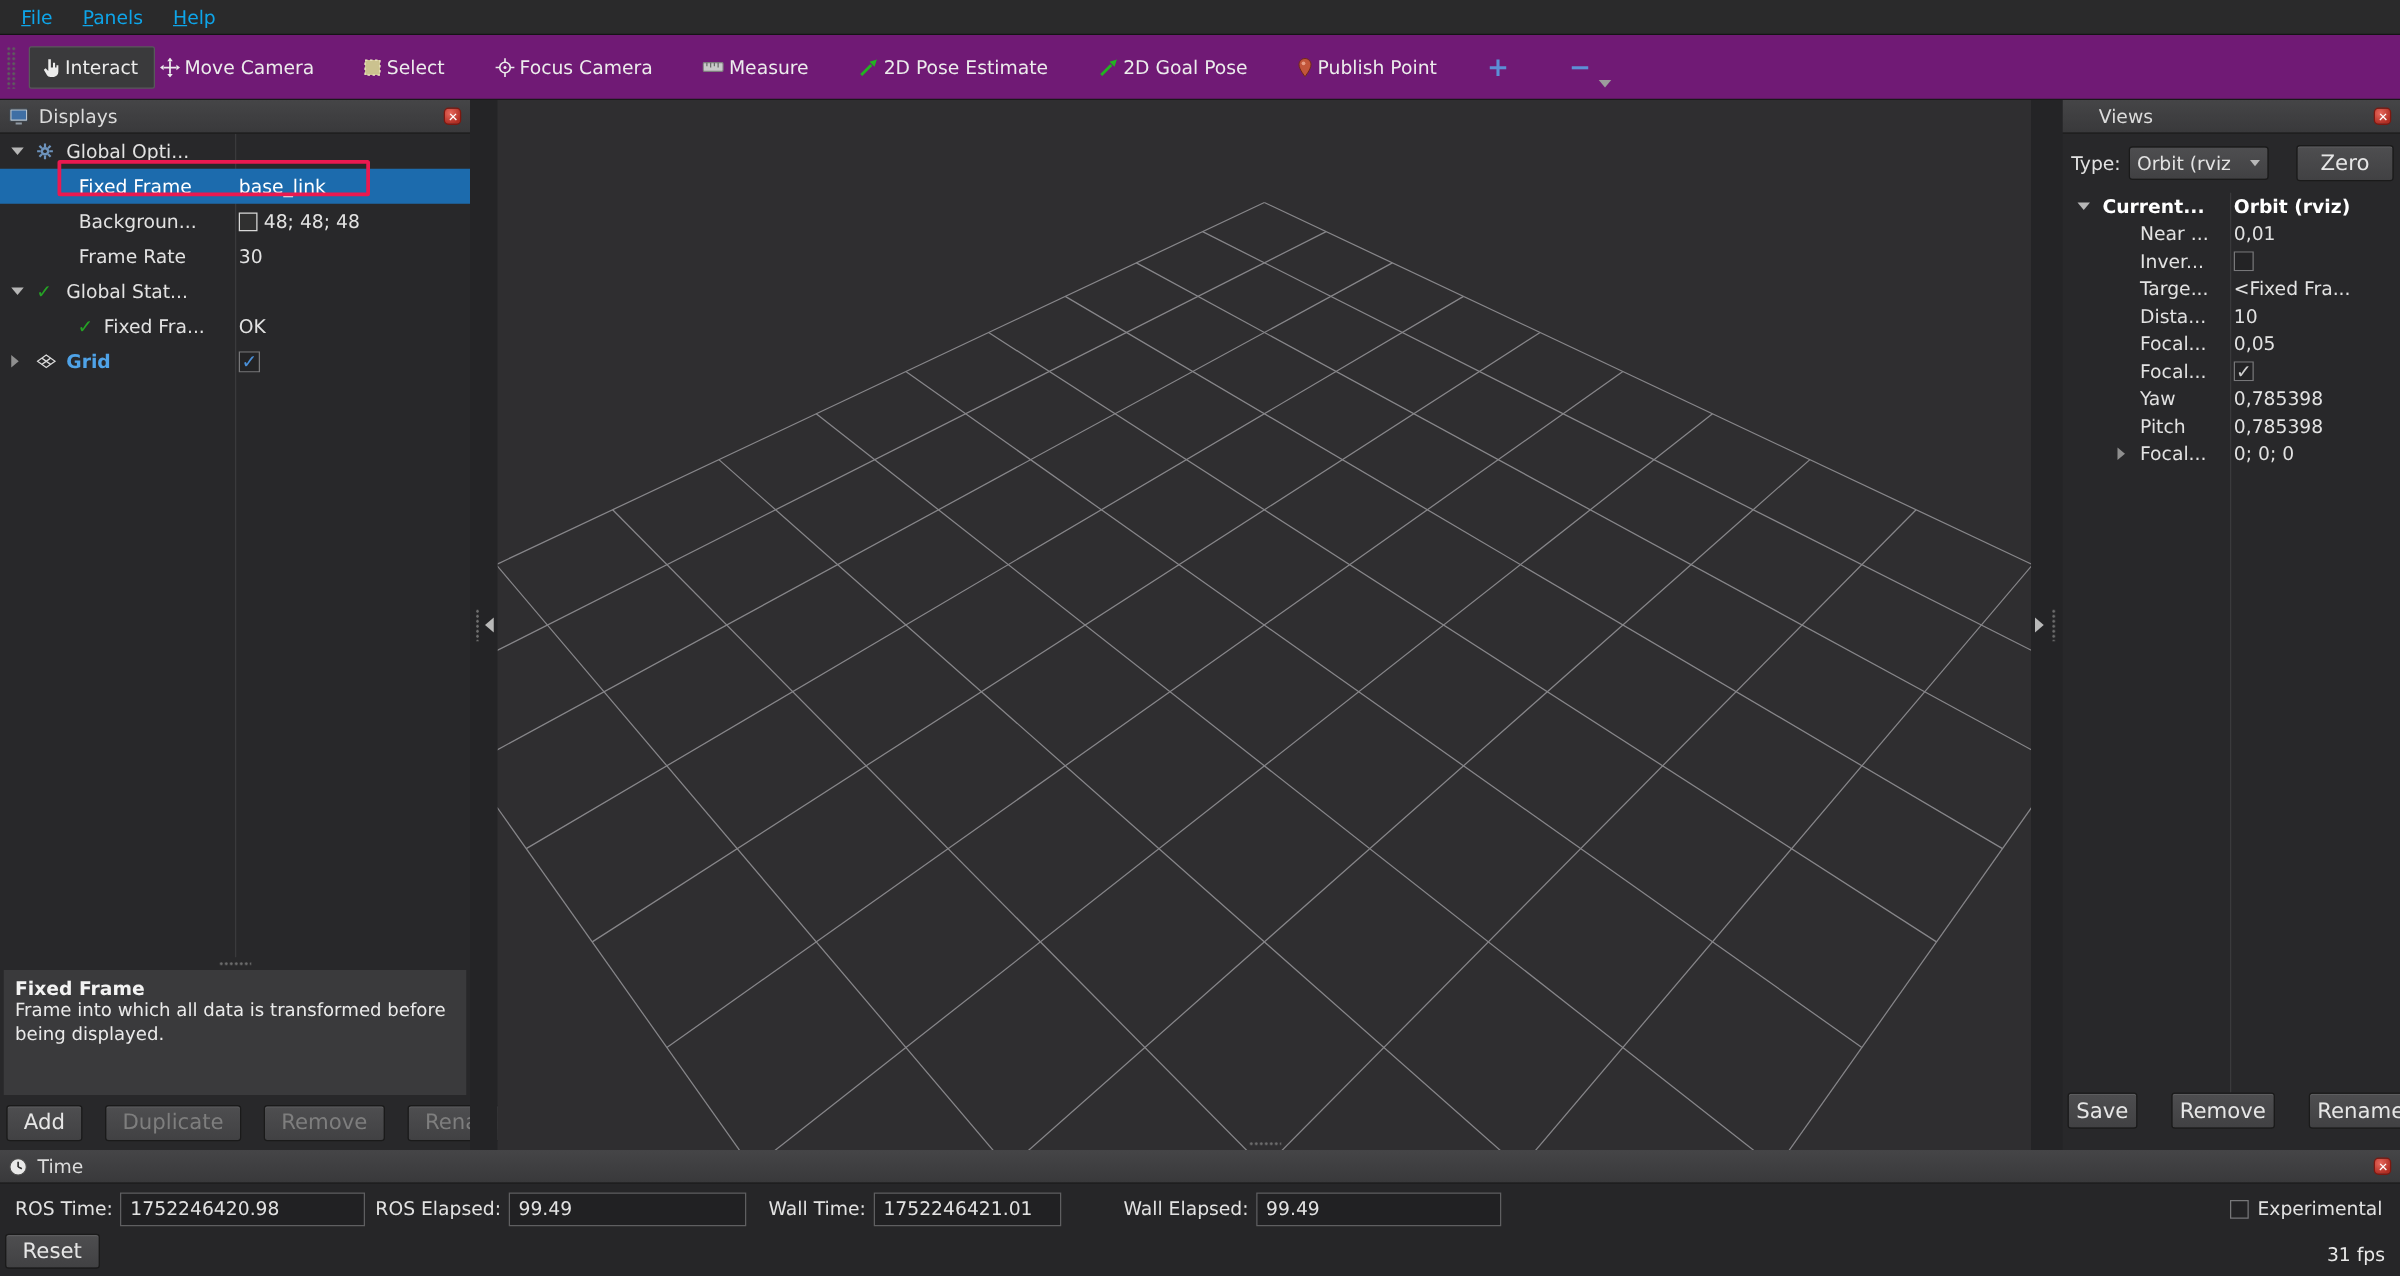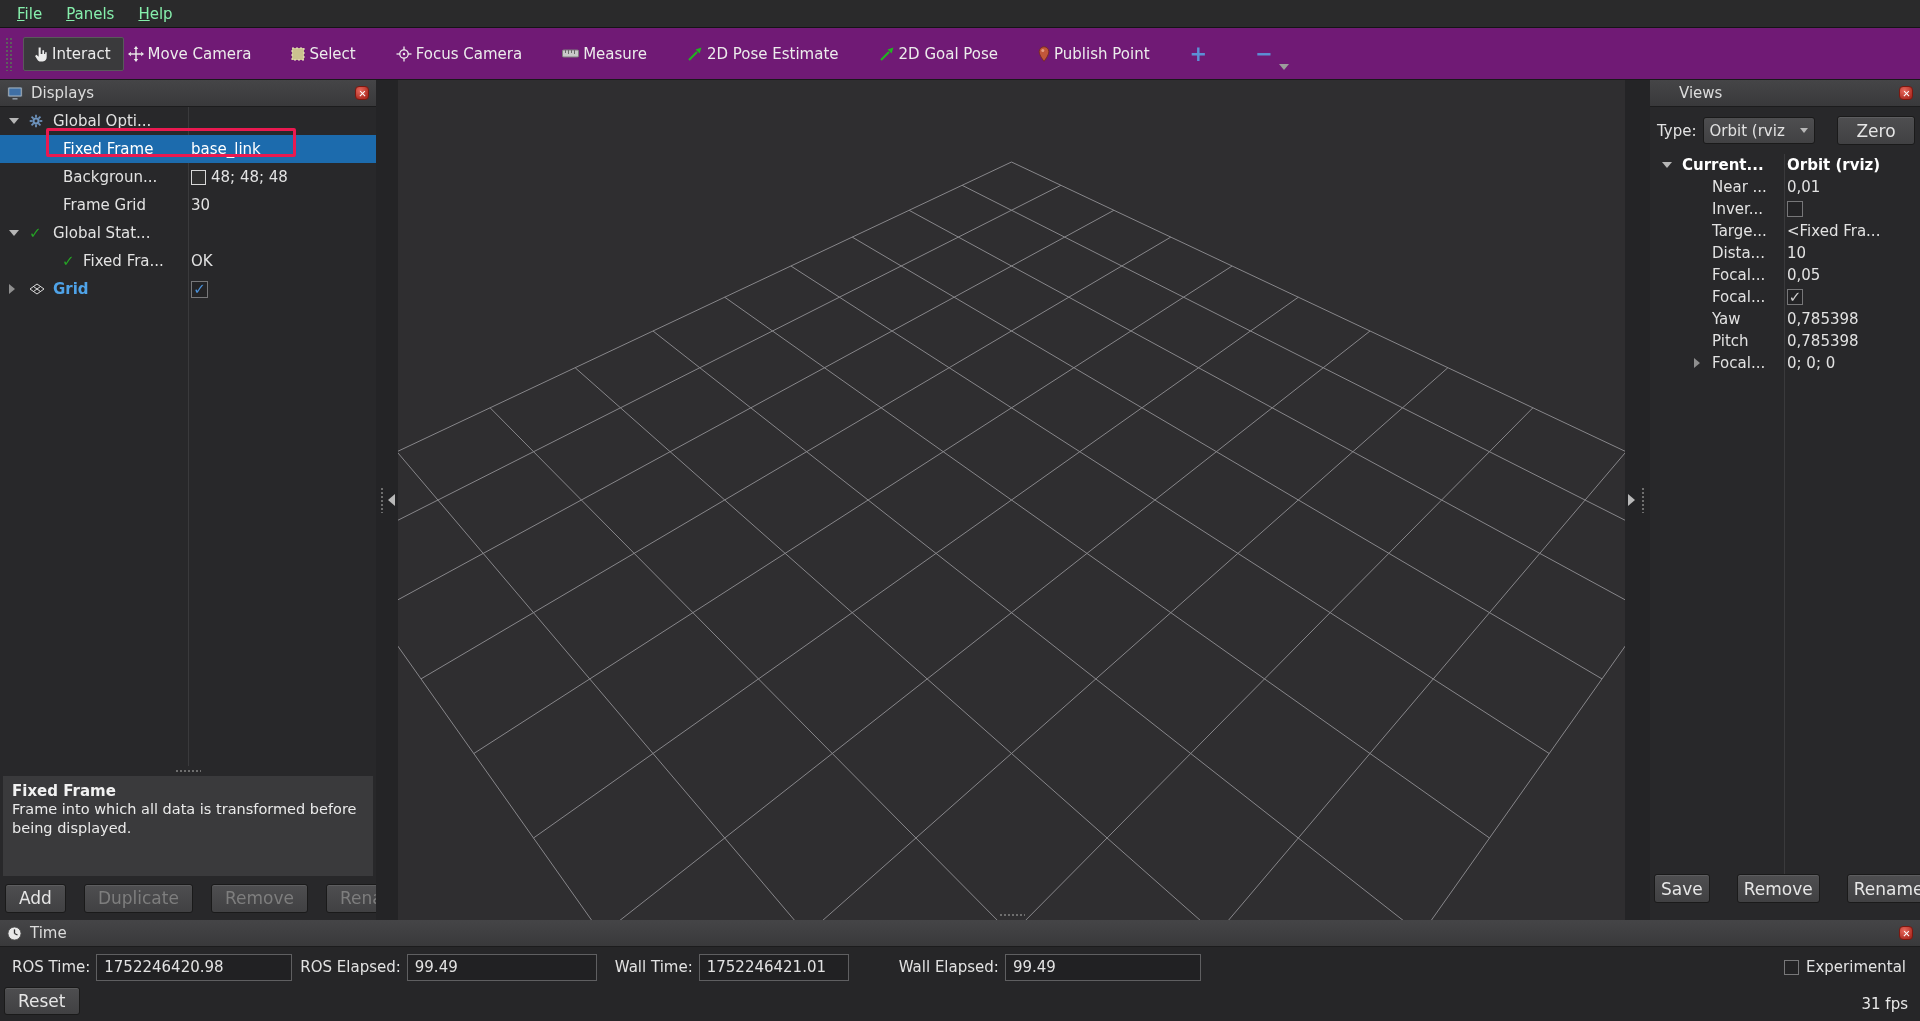--- a/index.html
+++ b/index.html
@@ -8,21 +8,21 @@
     --sel:#1c6bad; --annot:#ea1950; --vp:#2f2e30; --grid:#97969a; --accent:#4fa3e8;
     --btn-hi:#4e4e50; --btn-lo:#414143;
   }
   *{box-sizing:border-box; margin:0; padding:0;}
   html,body{width:1920px;height:1021px;overflow:hidden;}
   body{font-family:"DejaVu Sans","Liberation Sans",sans-serif;font-size:15px;color:var(--text);background:var(--bg);}
   .app{position:relative;width:1920px;height:1021px;overflow:hidden;}
 
   
   .menubar{height:28px;background:#2a2a2b;border-bottom:1px solid #141415;display:flex;align-items:center;padding-left:12px;}
-  .menu-item{margin-right:14px;padding:2px 5px;color:#86efac;cursor:default;}
+  .menu-item{margin-right:14px;padding:2px 5px;color:#0ea5e9;cursor:default;}
 
   
   .toolbar{height:52px;background:#701a75;border-bottom:1px solid #19191a;display:flex;align-items:center;}
   .tb-handle{width:8px;height:34px;margin:0 10px 0 5px;background-image:radial-gradient(#5e5e5e 1px,transparent 1.2px);background-size:4px 4px;}
   .tool{display:flex;align-items:center;margin-right:40px;white-space:nowrap;color:#ececec;cursor:default;}
   .tool .icon{display:inline-flex;margin-right:4px;}
   .tool.selected{background:#3a3a3c;border:1px solid #59595b;border-radius:2px;padding:7px 12px 7px 9px;margin-right:4px;}
   .tool-sign{font-size:21px;font-weight:bold;color:#5c8fd6;margin-right:48px;position:relative;cursor:default;}
   .tool-sign .caret{position:absolute;right:-16px;bottom:-4px;width:0;height:0;border-left:5px solid transparent;border-right:5px solid transparent;border-top:6px solid #9c9c9c;}
 
@@ -273,21 +273,21 @@
             <div class="tcell lab">
               <span class="tlabel" style="padding-left: 63px;">Backgroun...</span>
             </div>
             <div class="tcell val">
               <span class="swatch" style="background: rgb(48, 48, 48);"></span>
               <span class="vtext">48; 48; 48</span>
             </div>
           </div>
           <div class="trow">
             <div class="tcell lab">
-              <span class="tlabel" style="padding-left: 63px;">Frame Grid</span>
+              <span class="tlabel" style="padding-left: 63px;">Frame Rate</span>
             </div>
             <div class="tcell val">
               <span class="vtext">30</span>
             </div>
           </div>
           <div class="trow">
             <div class="tcell lab">
               <span class="exp exp-down" style="left: 9px;"></span>
               <span class="icon check-glyph" style="left: 29px;">✓</span>
               <span class="tlabel" style="padding-left: 53px;">Global Stat...</span>

